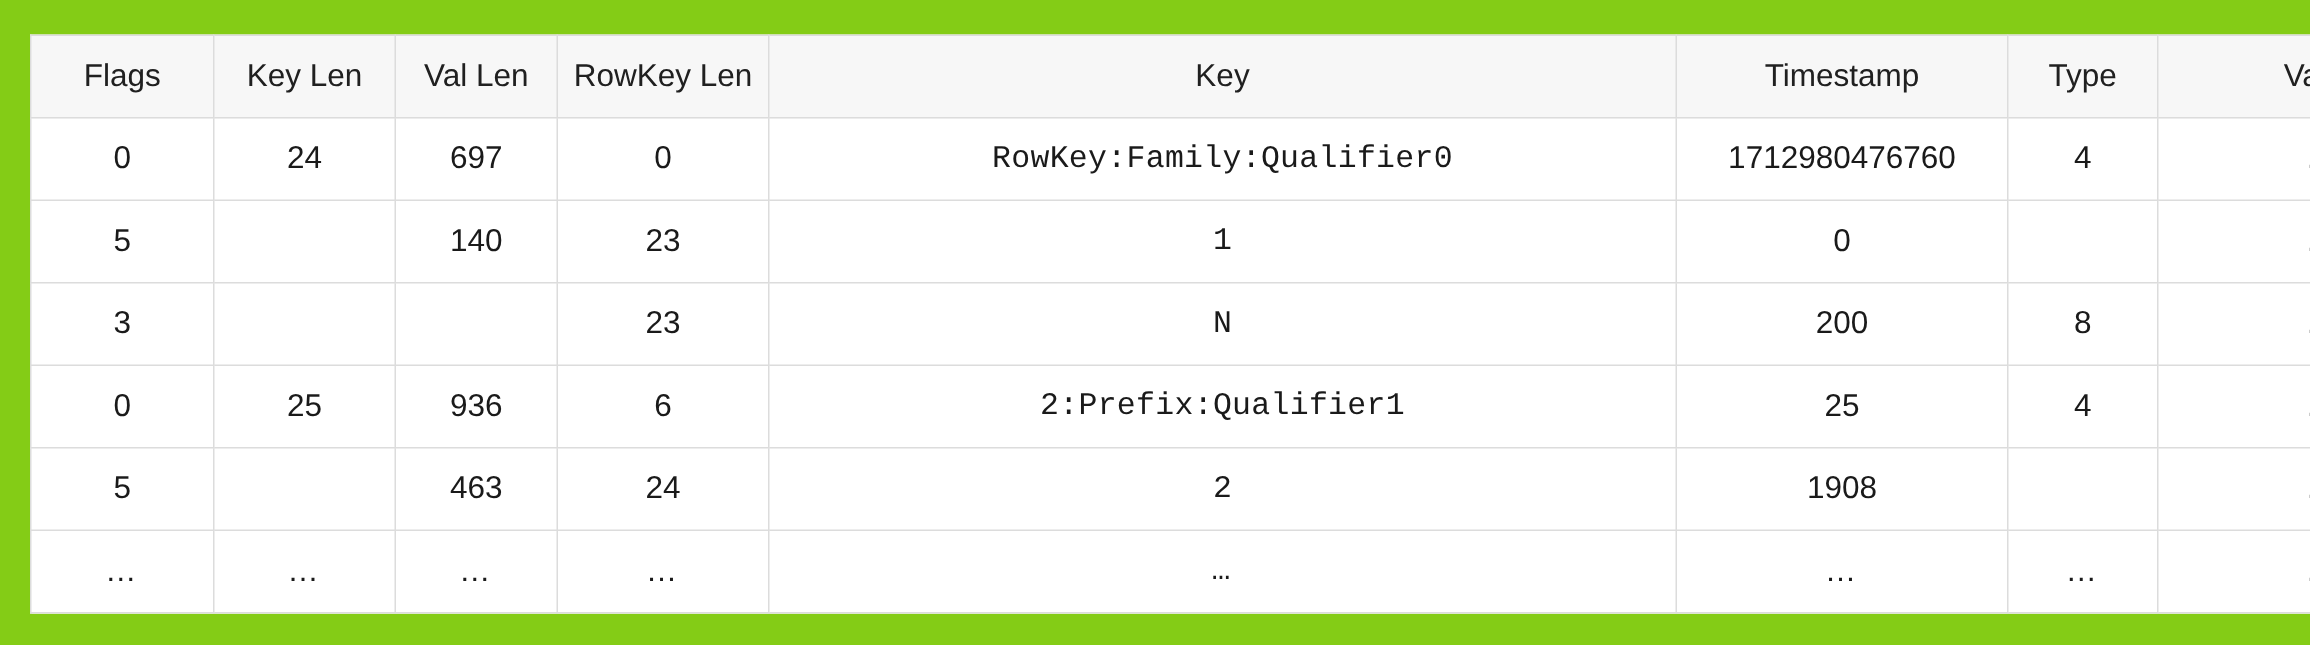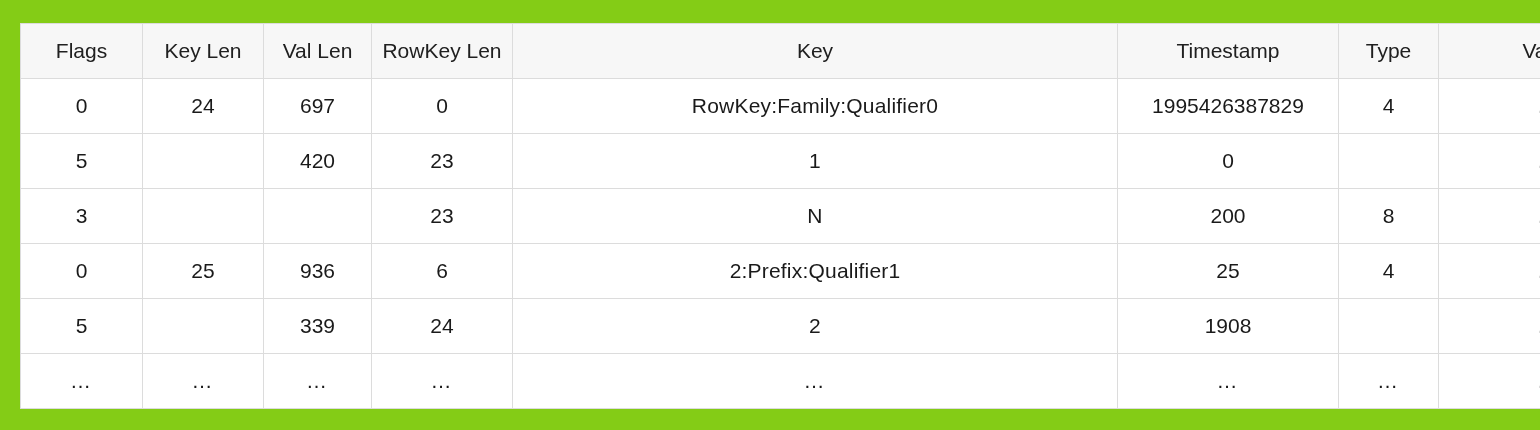--- a/index.html
+++ b/index.html
@@ -49,21 +49,21 @@
     font-size: 21px;
     font-family: "Liberation Sans", sans-serif;
     color: #202020;
   }
   table.kv-table tbody td {
     height: 54px;
     font-size: 21px;
   }
   
   td.mono, th.mono {
-    font-family: Liberation Sans, sans-serif;
+    font-family: Liberation Mono, monospace;
     font-size: 19px;
     letter-spacing: 0.2px;
   }
   th.mono {
     font-family: "Liberation Sans", sans-serif;
     font-size: 21px;
     letter-spacing: normal;
   }
   
   td.empty {
@@ -111,28 +111,28 @@
             <th>Value</th>
           </tr>
       </thead>
       <tbody id="body-rows">
           <tr>
             <td>0</td>
             <td>24</td>
             <td>697</td>
             <td>0</td>
             <td class="mono">RowKey:Family:Qualifier0</td>
-            <td>1995426387829</td>
+            <td>1712980476760</td>
             <td>4</td>
             <td class="ellipsis">…</td>
           </tr>
           <tr>
             <td>5</td>
             <td class="empty"></td>
-            <td>420</td>
+            <td>140</td>
             <td>23</td>
             <td class="mono">1</td>
             <td>0</td>
             <td class="empty"></td>
             <td class="ellipsis">…</td>
           </tr>
           <tr>
             <td>3</td>
             <td class="empty"></td>
             <td class="empty"></td>
@@ -148,21 +148,21 @@
             <td>936</td>
             <td>6</td>
             <td class="mono">2:Prefix:Qualifier1</td>
             <td>25</td>
             <td>4</td>
             <td class="ellipsis">…</td>
           </tr>
           <tr>
             <td>5</td>
             <td class="empty"></td>
-            <td>339</td>
+            <td>463</td>
             <td>24</td>
             <td class="mono">2</td>
             <td>1908</td>
             <td class="empty"></td>
             <td class="ellipsis">…</td>
           </tr>
           <tr>
             <td class="ellipsis">…</td>
             <td class="ellipsis">…</td>
             <td class="ellipsis">…</td>

